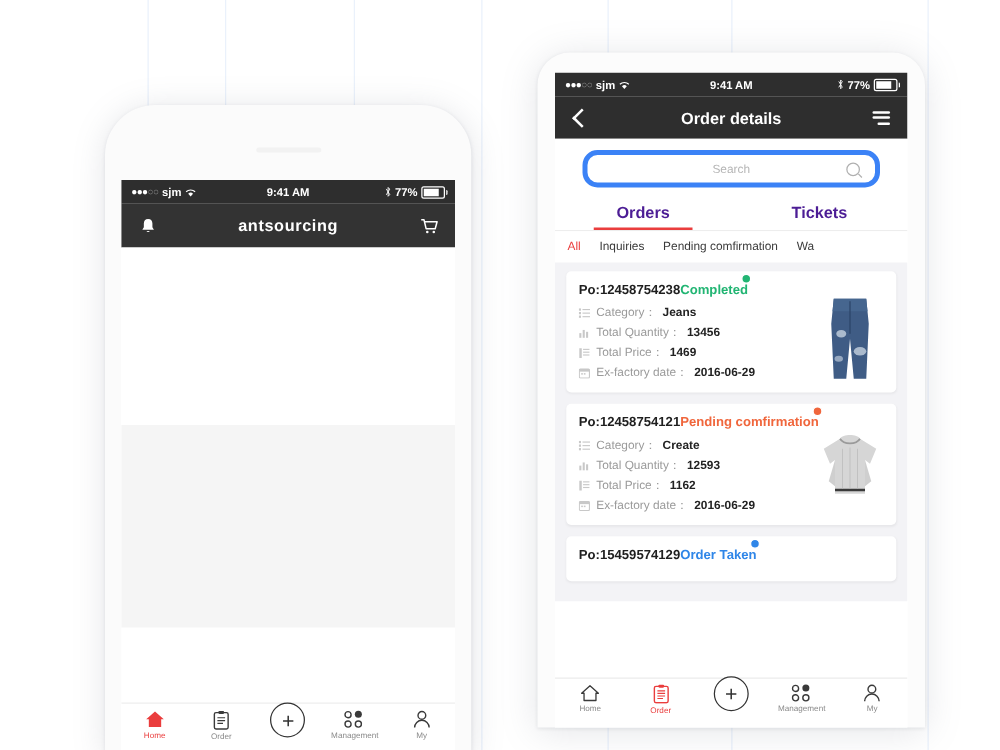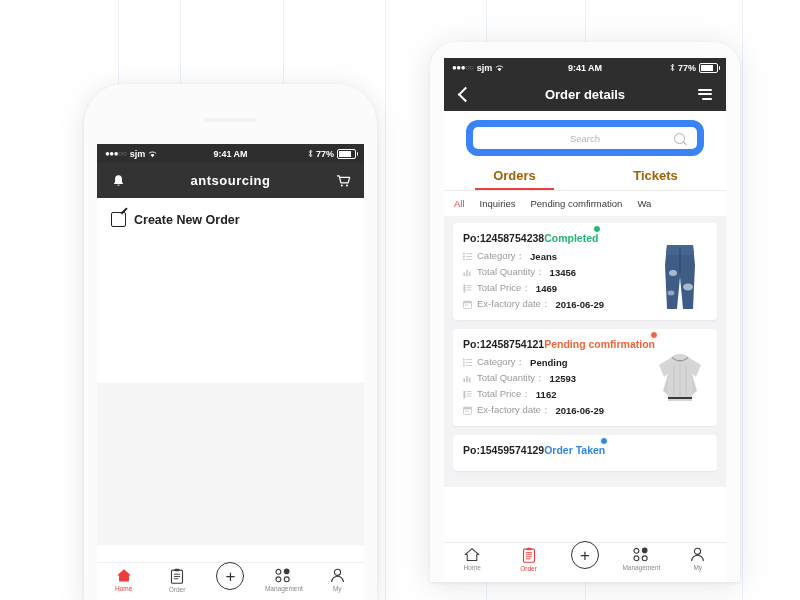--- a/index.html
+++ b/index.html
@@ -104,29 +104,29 @@
   .appbar-title{font-size:13px;font-weight:bold;}
   .chev-left{width:9px;height:9px;border-left:2px solid #fff;border-bottom:2px solid #fff;transform:rotate(45deg);}
   .hamb{display:flex;flex-direction:column;gap:2.5px;align-items:flex-end;}
   .hamb i{display:block;height:2px;background:#fff;border-radius:1px;}
   .hamb i:nth-child(1){width:14px;}
   .hamb i:nth-child(2){width:14px;}
   .hamb i:nth-child(3){width:10px;}
 
   .searchwrap{padding:9px 22px 6px;background:#fff;}
   .searchbox{
-    height:22px;border:7px solid #3b82f6;border-radius:12px;
+    height:22px;border:4px solid #3b82f6;border-radius:12px;
     display:flex;align-items:center;justify-content:center;gap:0;position:relative;
   }
   .searchbox span{font-size:9.5px;color:#b5b5b5;}
   .mag{position:absolute;right:12px;width:9px;height:9px;border:1.3px solid #b0b0b0;border-radius:50%;}
   .mag::after{content:"";position:absolute;right:-3px;bottom:-2px;width:4px;height:1.3px;background:#b0b0b0;transform:rotate(45deg);}
 
   .maintabs{display:flex;background:#fff;}
-  .maintab{flex:1;text-align:center;padding:6px 0 7px;font-size:13px;font-weight:bold;color:#a16207;position:relative;cursor:pointer;}
+  .maintab{flex:1;text-align:center;padding:6px 0 7px;font-size:13px;font-weight:bold;color:#4c1d95;position:relative;cursor:pointer;}
   .maintab.active::after{
     content:"";position:absolute;left:22%;right:22%;bottom:0;height:2px;background:#ea3d3d;
   }
   .divider{height:1px;background:#ededed;}
 
   .filters{
     display:flex;align-items:center;gap:15px;
     padding:7px 10px;background:#fff;font-size:9.5px;color:#3a3a3a;
     white-space:nowrap;overflow:hidden;
   }
@@ -208,24 +208,20 @@
       <div class="brand">antsourcing</div>
       <div class="icon-btn">
         <svg width="15" height="14" viewBox="0 0 16 15">
           <path d="M1 2 H3.4 L5.2 9.6 H13 L14.6 3.6 H4" stroke="#fff" stroke-width="1.3" fill="none" stroke-linejoin="round"></path>
           <circle cx="6.2" cy="12.4" r="1.1" fill="#fff"></circle>
           <circle cx="11.8" cy="12.4" r="1.1" fill="#fff"></circle>
         </svg>
       </div>
     </div>
 
-    <div class="create-row">
-      <span class="sq-pencil"></span>
-      <span>Create New Order</span>
-    </div>
 
     <div class="white-block"></div>
     <div class="gray-block"></div>
 
     <div class="tabbar">
       <div class="tabitem">
         <svg width="16" height="15" viewBox="0 0 18 17">
           <path d="M9 1.4 L17 8.4 H14.6 V15.4 H3.4 V8.4 H1 Z" fill="#ea3d3d"></path>
         </svg>
         <span class="tablabel active">Home</span>
@@ -400,21 +396,21 @@
           <div class="row">
             <svg class="ri" viewBox="0 0 12 12">
               <rect x="0" y="1" width="2.4" height="2.4" fill="#c8c8c8"></rect>
                 <rect x="4" y="1.6" width="8" height="1.2" fill="#c8c8c8"></rect>
               <rect x="0" y="4.8" width="2.4" height="2.4" fill="#c8c8c8"></rect>
                 <rect x="4" y="5.4" width="8" height="1.2" fill="#c8c8c8"></rect>
               <rect x="0" y="8.6" width="2.4" height="2.4" fill="#c8c8c8"></rect>
                 <rect x="4" y="9.2" width="8" height="1.2" fill="#c8c8c8"></rect>
             </svg>
             <span>Category：</span>
-            <b>Pending</b>
+            <b>Create</b>
           </div>
           <div class="row">
             <svg class="ri" viewBox="0 0 12 12">
               <rect x="0.6" y="6" width="2.2" height="5" fill="#c8c8c8"></rect>
               <rect x="4.2" y="2.6" width="2.2" height="8.4" fill="#c8c8c8"></rect>
               <rect x="7.8" y="4.6" width="2.2" height="6.4" fill="#c8c8c8"></rect>
             </svg>
             <span>Total Quantity：</span>
             <b>12593</b>
           </div>

